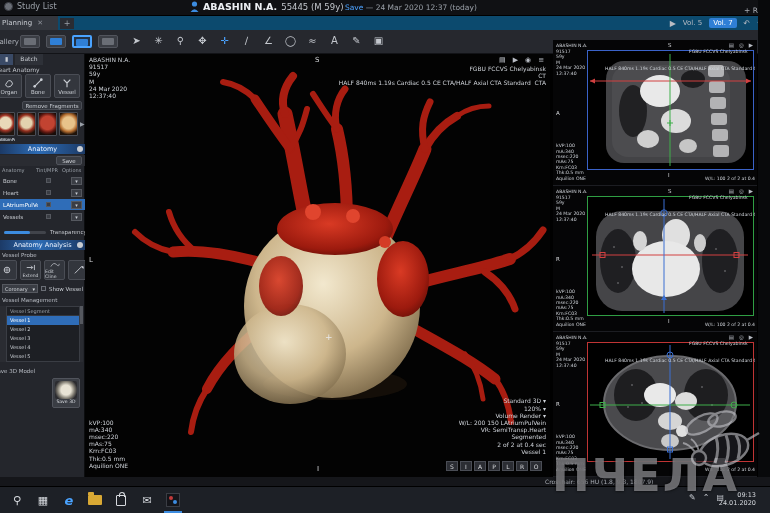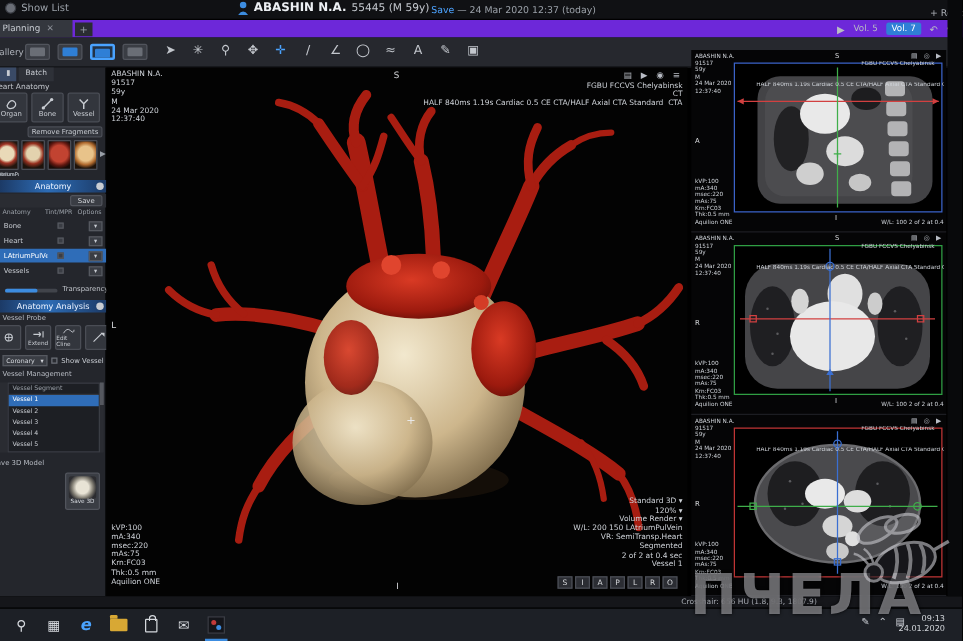--- a/index.html
+++ b/index.html
@@ -13,21 +13,21 @@
   .studylist { left:4px; top:2px; font-size:8px; color:#9aa0a8; display:flex; gap:4px; align-items:center; }
   .pin { width:9px; height:9px; border-radius:50%; background:#6a6e76; border:1px solid #3a3d44; }
   .patientchip { left:190px; top:1px; display:flex; gap:4px; align-items:center; }
   .pname { font-size:9.5px; font-weight:bold; color:#eceff3; }
   .pmeta { font-size:8.5px; color:#c2c6cc; }
   .studyinfo { left:345px; top:3px; font-size:7.5px; color:#9aa0a8; }
   .studyinfo b { color:#4da3ff; font-weight:normal; }
   .report { left:744px; top:6px; font-size:7.5px; color:#a9adb4; white-space:nowrap; }
 
   
-  .tabrow { left:0; top:16px; width:770px; height:14px; background:#6d28d9; }
+  .tabrow { left:0; top:16px; width:770px; height:14px; background:#0c4a6e; }
   .tab { left:-8px; top:0; width:66px; height:14px; background:#34373e; color:#c8ccd2; font-size:7px;
          display:flex; align-items:center; gap:5px; padding-left:10px; }
   .tabclose { color:#8a8e96; font-size:7px; }
   .tabplus { left:60px; top:2px; width:14px; height:11px; background:#2a2c32; color:#9aa0a8; font-size:8px;
              display:flex; align-items:center; justify-content:center; }
   .volbar { right:6px; top:1px; display:flex; gap:7px; align-items:center; height:12px; }
   .volbar .g { font-size:8px; color:#b8bcc4; }
   .vol1 { font-size:7px; color:#b8bcc4; }
   .vol2 { font-size:7px; color:#fff; background:#2f7fd6; border-radius:2px; padding:1px 4px; }
 
@@ -158,21 +158,21 @@
   .bezel { left:758px; top:0; width:12px; height:477px; background:#08090b; z-index:40; }
 </style>
 </head>
 <body>
 
 <div class="app">
 
   <div class="abs topbar">
     <div class="abs studylist">
       <span class="pin"></span>
-      <span>Show List</span>
+      <span>Study List</span>
     </div>
     <div class="abs patientchip">
       <svg width="9" height="11" viewBox="0 0 9 11">
         <circle cx="4.5" cy="3" r="2.6" fill="#3c8ce0"></circle>
           <path d="M0.5,11 Q4.5,5.5 8.5,11 Z" fill="#3c8ce0"></path>
       </svg>
       <span class="pname">ABASHIN N.A.</span>
       <span class="pmeta">55445  (M 59y)</span>
     </div>
     <div class="abs studyinfo">

